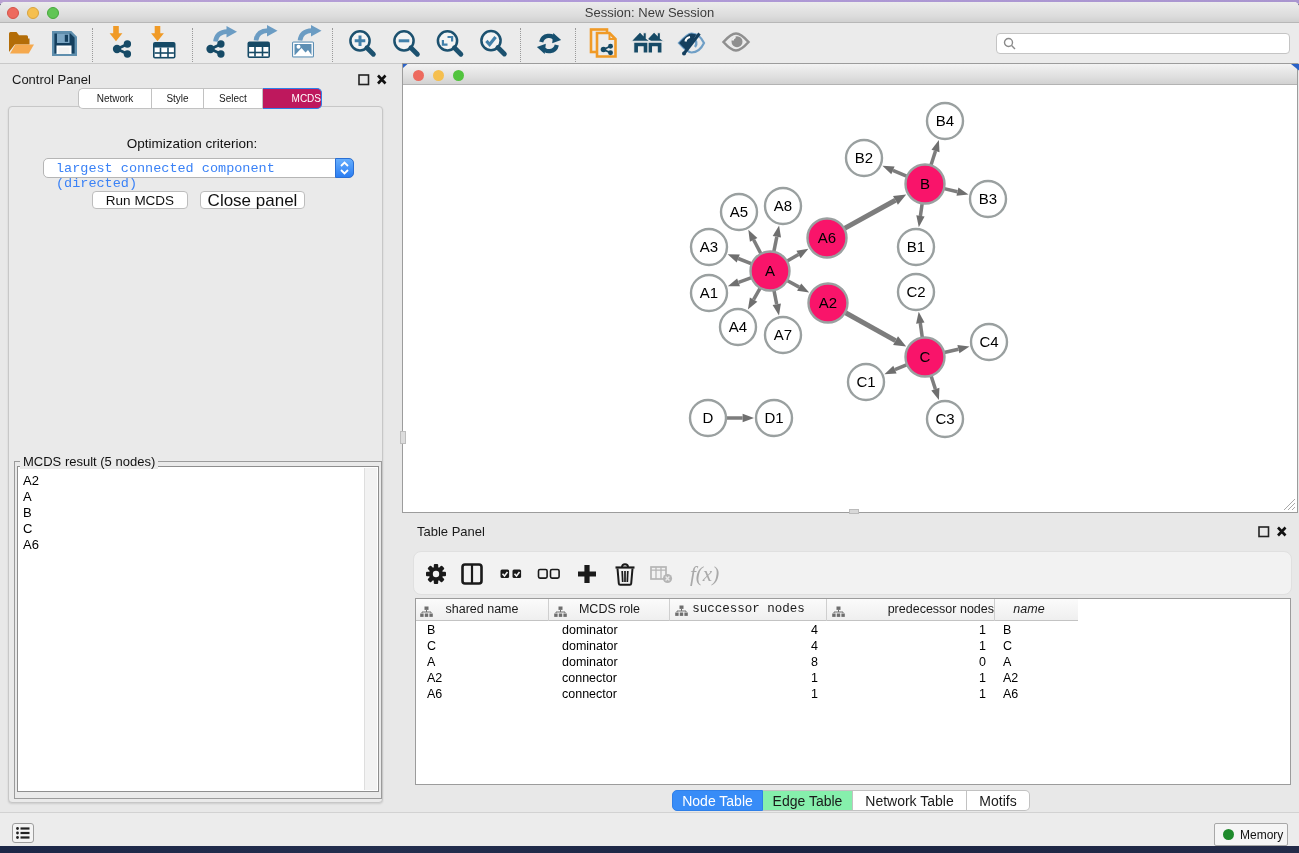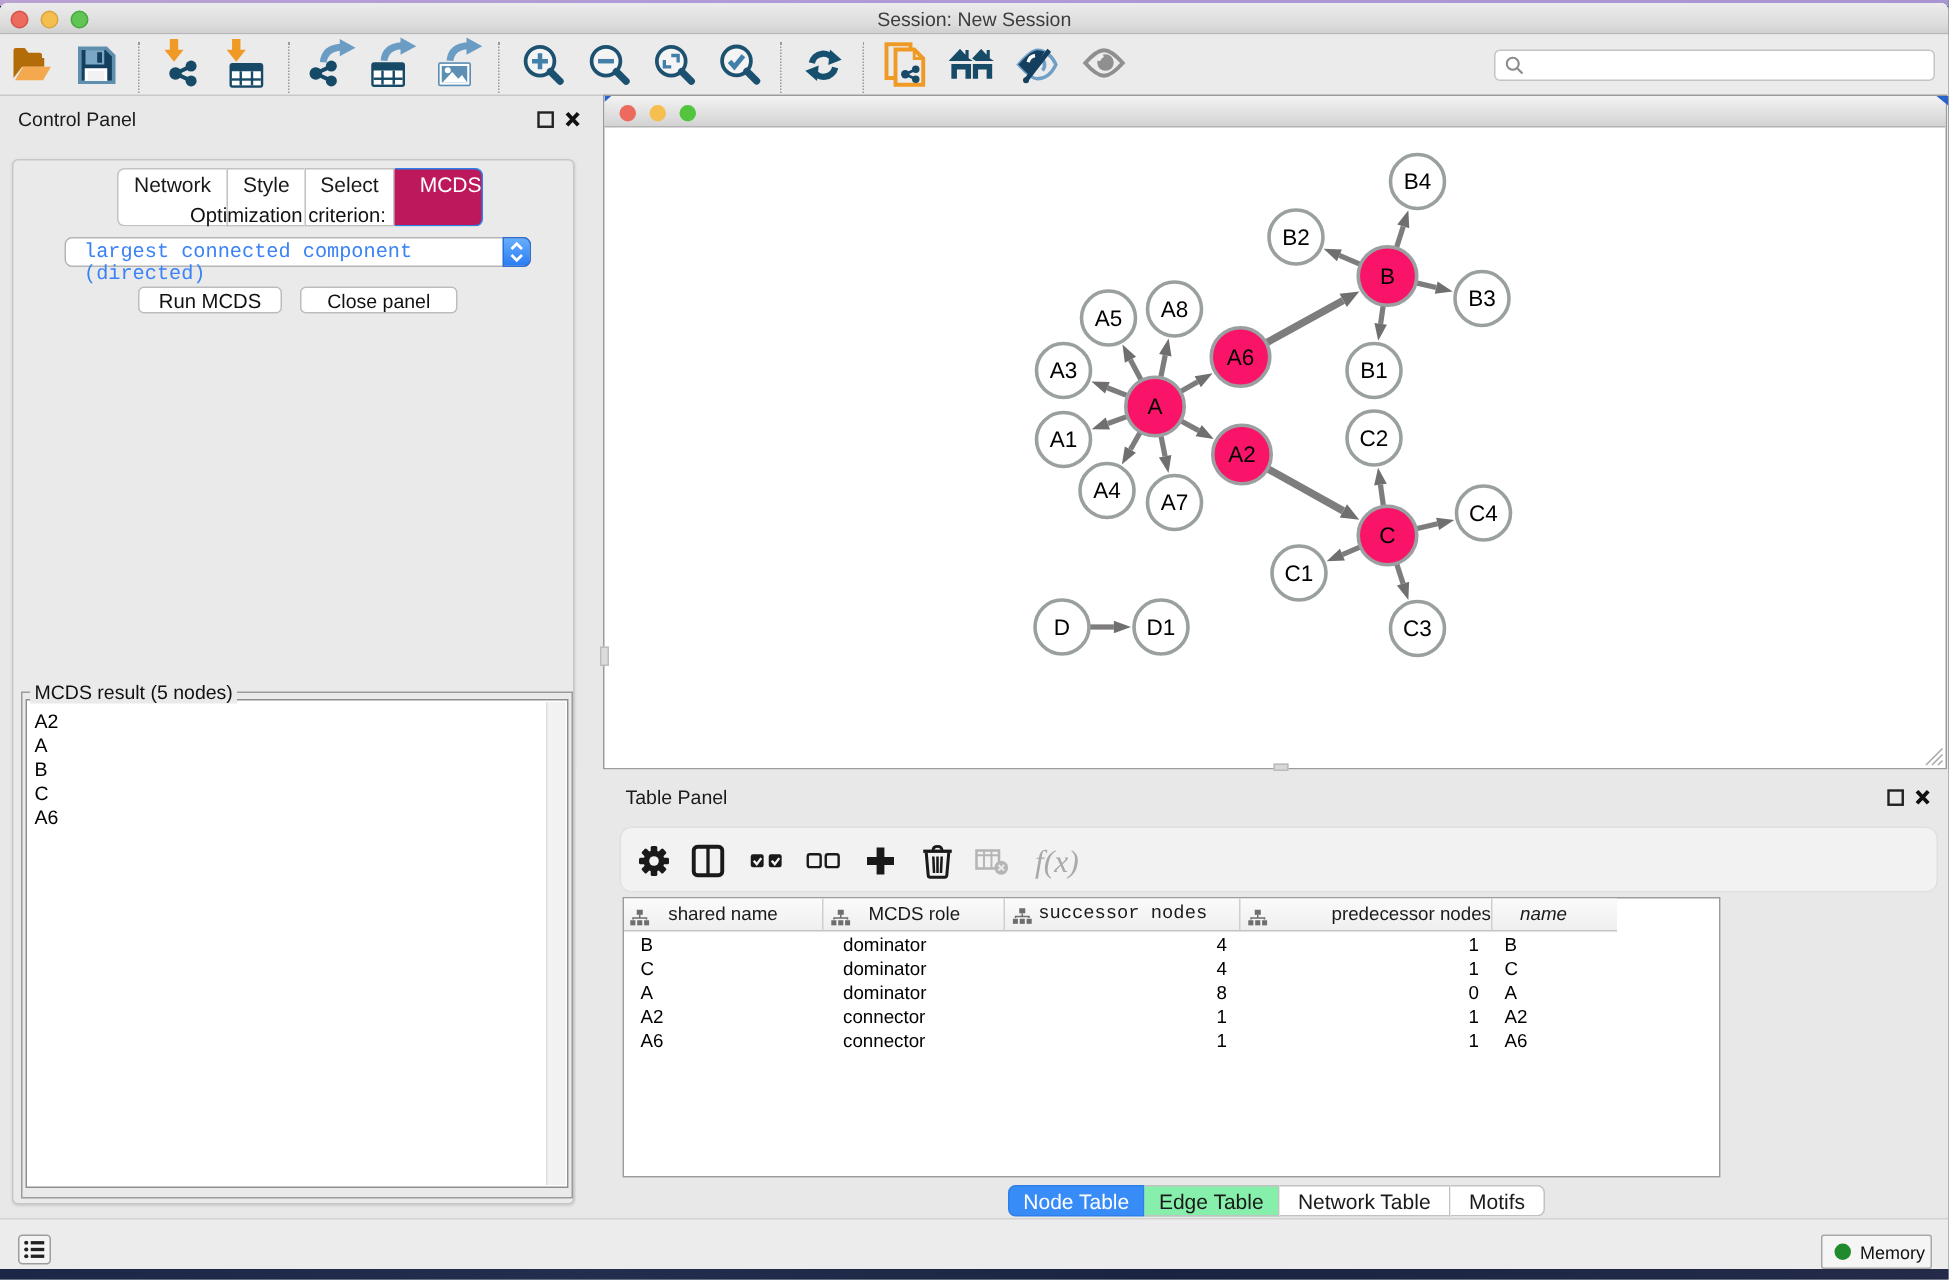--- a/index.html
+++ b/index.html
@@ -155,38 +155,38 @@
   </div>
 </div>
 
 <div class="abs" style="left:0;top:64px;width:384px;height:748px;background:#e8e8e8;">
   <div class="abs" style="left:12px;top:8px;font-size:13px;color:#1a1a1a;">Control Panel</div>
   <svg class="abs" style="left:358px;top:10px" width="30" height="12" viewBox="0 0 30 12">
     <rect x="1" y="1" width="9.5" height="9.5" fill="none" stroke="#222" stroke-width="1.6"></rect>
     <path d="M20 1.5 L27.5 9.5 M27.5 1.5 L20 9.5" stroke="#111" stroke-width="2.6"></path>
   </svg>
   <div class="abs" style="left:8px;top:42px;width:375px;height:697px;border:1px solid #c7c7c7;border-radius:4px;background:#eaeaea;box-shadow:0 1px 2px rgba(0,0,0,0.12);"></div>
-  <div class="abs" style="left:78px;top:48px;height:39px;display:flex;font-size:14px;">
+  <div class="abs" style="left:78px;top:24px;height:21px;display:flex;font-size:10px;">
     <div style="width:73px;background:#fff;border:1px solid #c2c2c2;border-right:none;border-radius:5px 0 0 5px;text-align:center;line-height:20px;color:#1a1a1a;">Network</div>
     <div style="width:52px;background:#fff;border:1px solid #c2c2c2;border-right:none;text-align:center;line-height:20px;color:#1a1a1a;">Style</div>
     <div style="width:60px;background:#fff;border:1px solid #c2c2c2;text-align:center;line-height:20px;color:#1a1a1a;">Select</div>
     <div style="width:59px;background:#be185d;border:1px solid #2f7fe8;border-left:none;border-radius:0 5px 5px 0;text-align:right;line-height:20px;color:#fff;">MCDS</div>
   </div>
   <div class="abs" style="left:0;top:72px;width:384px;text-align:center;font-size:13.5px;color:#111;">Optimization criterion:</div>
   <div class="abs" style="left:43px;top:94px;width:311px;height:20px;background:#fff;border:1px solid #b5b5b5;border-radius:5px;">
     <div style="position:absolute;left:12px;top:2px;font-size:13.5px;color:#3b82f6;font-family:Liberation Mono, monospace;">largest connected component (directed)</div>
     <div style="position:absolute;right:-1px;top:-1px;width:19px;height:20px;border-radius:0 5px 5px 0;background:linear-gradient(#66aefd,#2a7df2);border:1px solid #2a6fd4;">
       <svg width="17" height="18" viewBox="0 0 17 18">
           <path d="M5 7 L8.5 3.5 L12 7" fill="none" stroke="#fff" stroke-width="1.8"></path>
           <path d="M5 11 L8.5 14.5 L12 11" fill="none" stroke="#fff" stroke-width="1.8"></path>
         </svg>
     </div>
   </div>
   <div class="abs" style="left:92px;top:127px;width:96px;height:18px;background:#fff;border:1px solid #bdbdbd;border-radius:4px;text-align:center;font-size:13.5px;line-height:17px;color:#111;">Run MCDS</div>
-  <div class="abs" style="left:200px;top:127px;width:105px;height:18px;background:#fff;border:1px solid #bdbdbd;border-radius:4px;text-align:center;font-size:13px;line-height:17px;color:#111;">Close panel</div>
+  <div class="abs" style="left:200px;top:127px;width:105px;height:18px;background:#fff;border:1px solid #bdbdbd;border-radius:4px;text-align:center;font-size:17px;line-height:17px;color:#111;">Close panel</div>
 
   <div class="abs" style="left:14px;top:397px;width:368px;height:338px;border:1px solid #9b9b9b;"></div>
   <div class="abs" style="left:17px;top:402px;width:362px;height:326px;background:#fff;border:1px solid #8e8e8e;">
     <div style="position:absolute;left:5px;top:6px;font-size:13px;line-height:16px;color:#000;">A2<br>A<br>B<br>C<br>A6</div>
     <div style="position:absolute;right:1px;top:1px;width:13px;height:322px;background:#f2f2f2;border-left:1px solid #dedede;"></div>
   </div>
   <div class="abs" style="left:20px;top:390px;background:#eaeaea;padding:0 3px;font-size:13px;color:#111;z-index:5;">MCDS result (5 nodes)</div>
 </div>
 
 <div class="abs" style="left:400px;top:431px;width:6px;height:13px;background:#dcdcdc;border:1px solid #bdbdbd;z-index:3;"></div>
@@ -331,21 +331,21 @@
 </g>
 <g transform="translate(237,13)">
 <rect x="0" y="2" width="15" height="12" fill="none" stroke="#b5b5b5" stroke-width="1.7"></rect>
 <path d="M0 5.2h15M5 2v12M10 2v12" stroke="#b5b5b5" stroke-width="1.3"></path>
 <circle cx="16.5" cy="13.5" r="4.6" fill="#b5b5b5"></circle>
 <path d="M14.6 11.6l3.8 3.8M18.4 11.6l-3.8 3.8" stroke="#e9e9e9" stroke-width="1.4"></path>
 </g>
 <text x="276" y="29" font-family="Liberation Serif, serif" font-style="italic" font-size="21" fill="#a9a9a9">f(x)</text>
 </svg>
   </div>
-  <div class="abs" style="left:31px;top:85px;width:732px;height:187px;background:#fff;border:1px solid #9c9c9c;">
+  <div class="abs" style="left:31px;top:85px;width:876px;height:187px;background:#fff;border:1px solid #9c9c9c;">
     <div class="abs" style="left:0;top:0;width:662px;height:22px;background:linear-gradient(#fbfbfb,#efefef);border-bottom:1px solid #c3c3c3;font-size:12.5px;color:#1a1a1a;">
       <div style="position:absolute;left:0;top:0;width:133px;height:22px;border-right:1px solid #cfcfcf;text-align:center;line-height:21px;"><span style="position:absolute;left:4px;top:5px;"><svg width="13" height="12" viewBox="0 0 13 12">
               <rect x="4.5" y="0.5" width="4" height="3.4" fill="#6e6e6e"></rect>
               <rect x="0.2" y="7.5" width="3.4" height="3.4" fill="#6e6e6e"></rect>
               <rect x="4.8" y="7.5" width="3.4" height="3.4" fill="#6e6e6e"></rect>
               <rect x="9.4" y="7.5" width="3.4" height="3.4" fill="#6e6e6e"></rect>
               <path d="M6.5 4v2M2 7V6h9v1" stroke="#6e6e6e" stroke-width="1" fill="none"></path>
             </svg></span>shared name</div>
       <div style="position:absolute;left:134px;top:0;width:120px;height:22px;border-right:1px solid #cfcfcf;text-align:center;line-height:21px;"><span style="position:absolute;left:4px;top:5px;"><svg width="13" height="12" viewBox="0 0 13 12">
               <rect x="4.5" y="0.5" width="4" height="3.4" fill="#6e6e6e"></rect>

